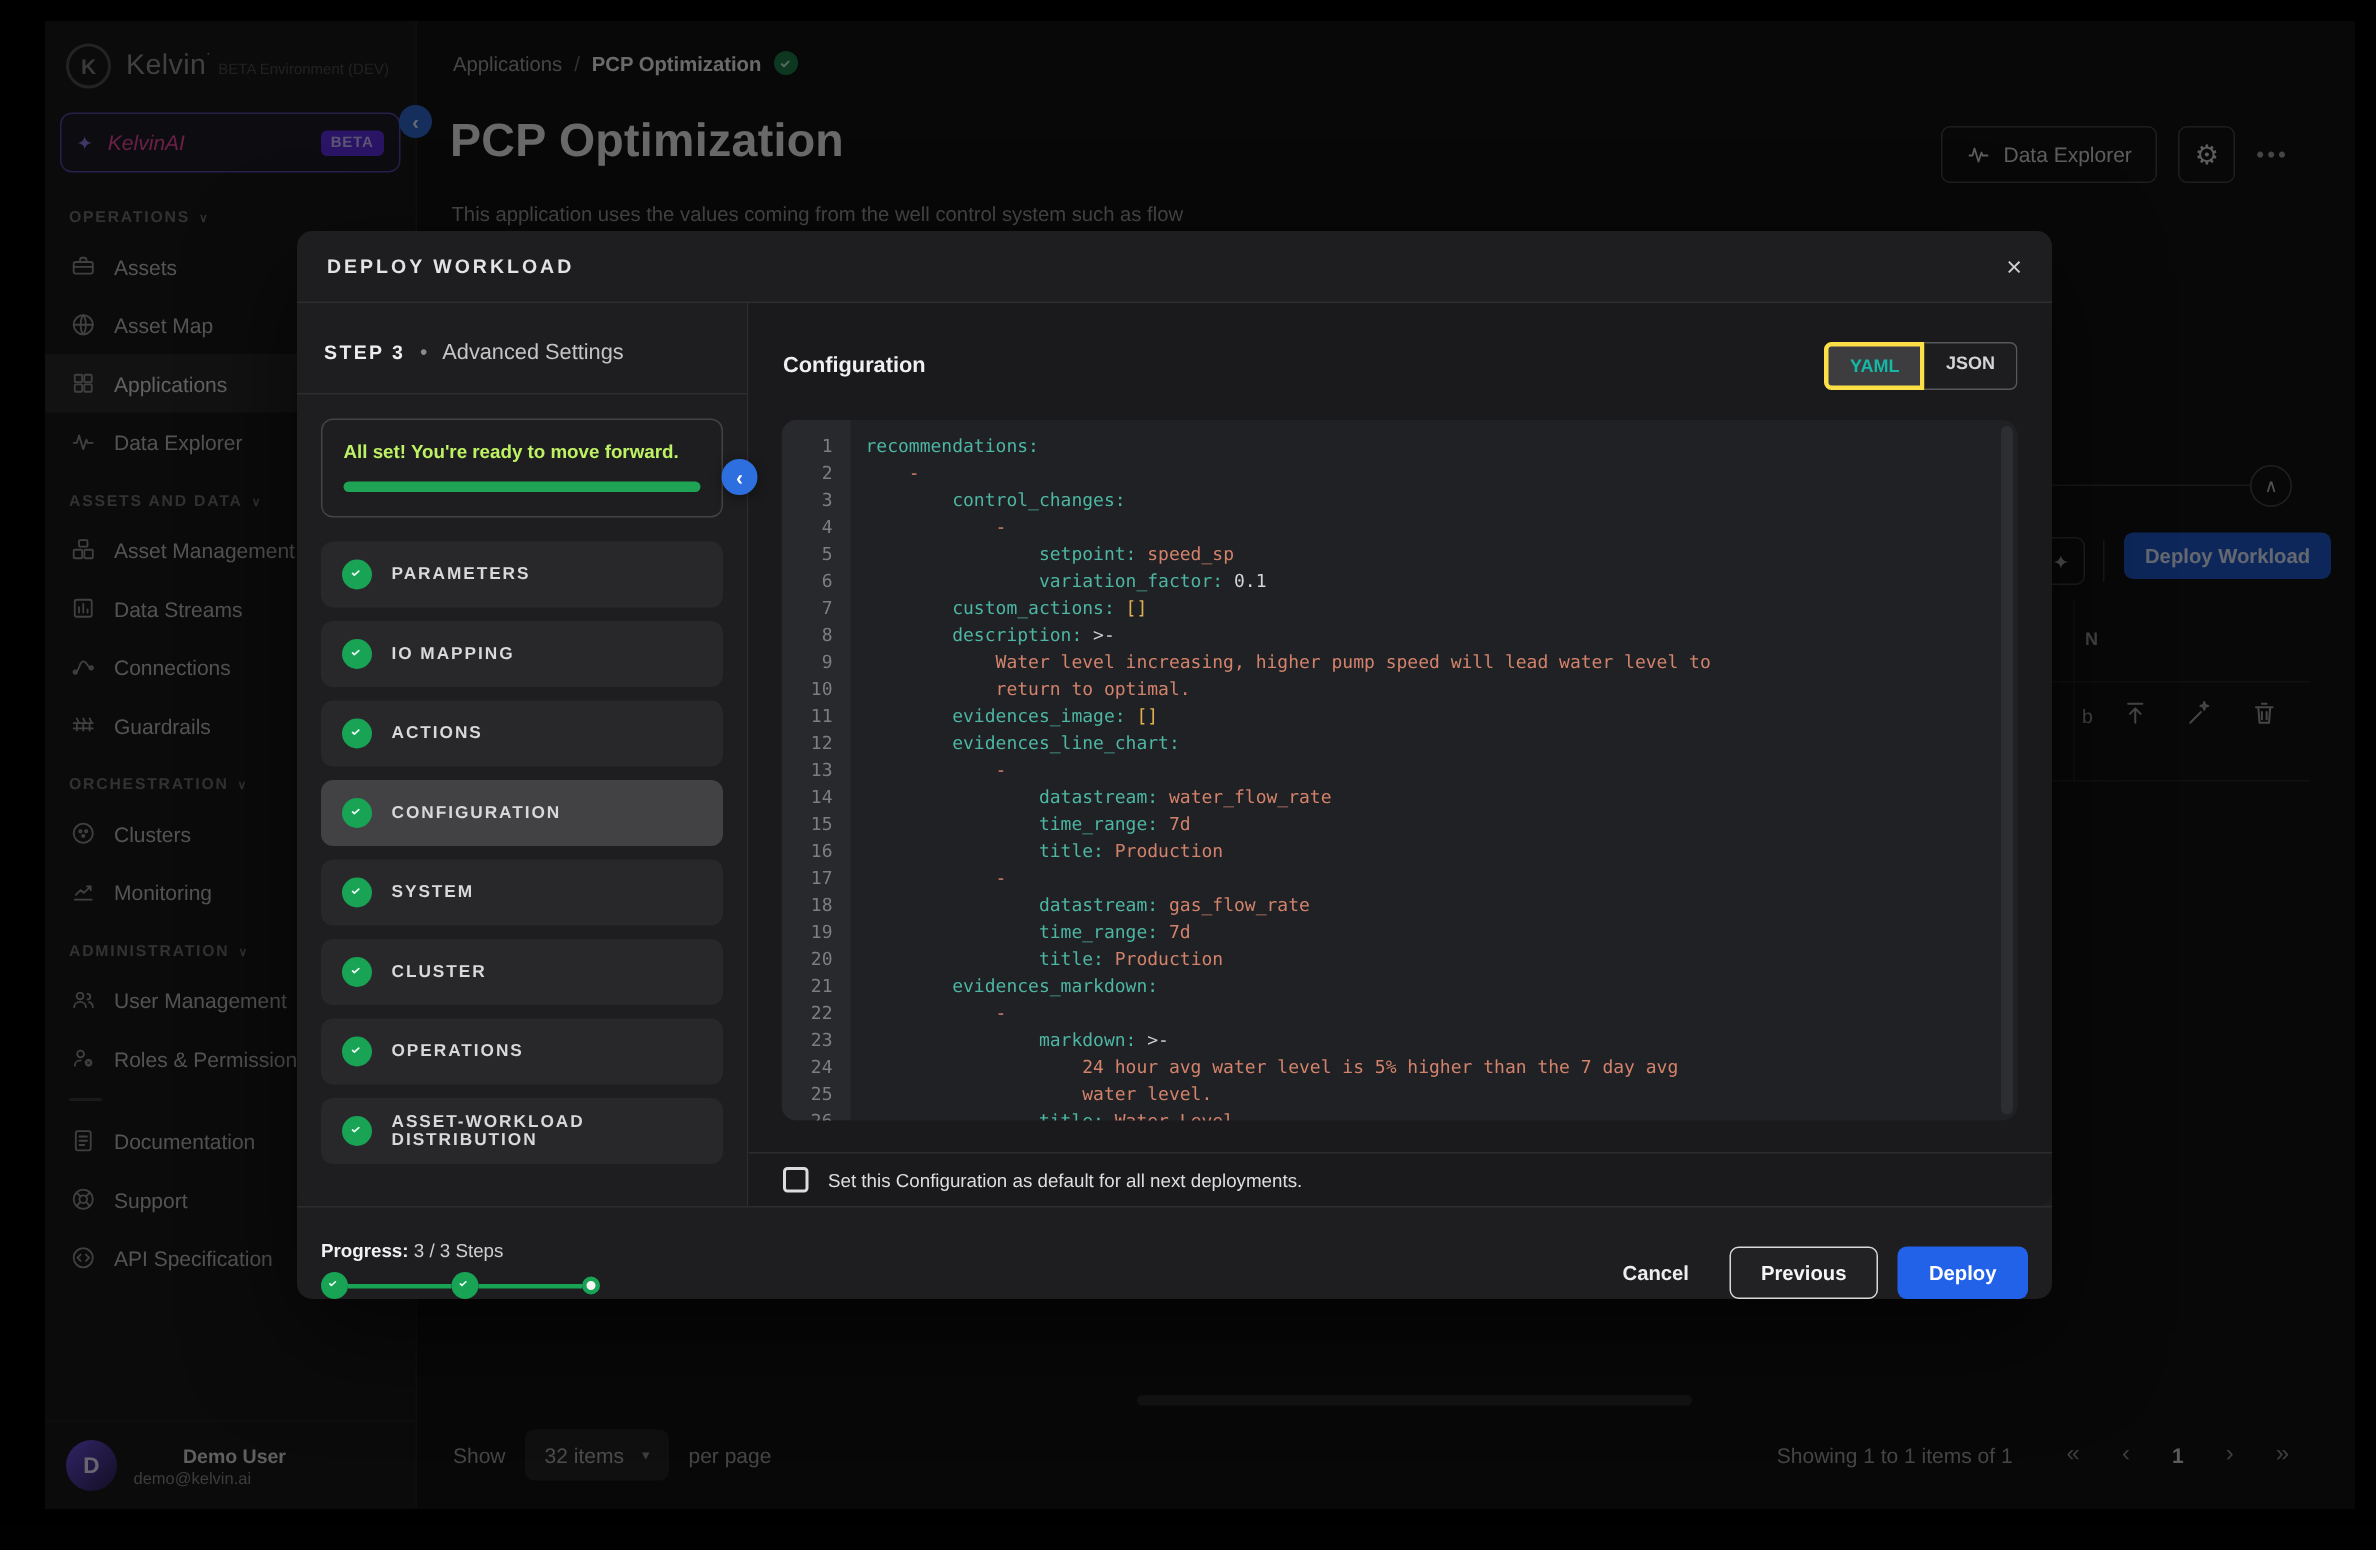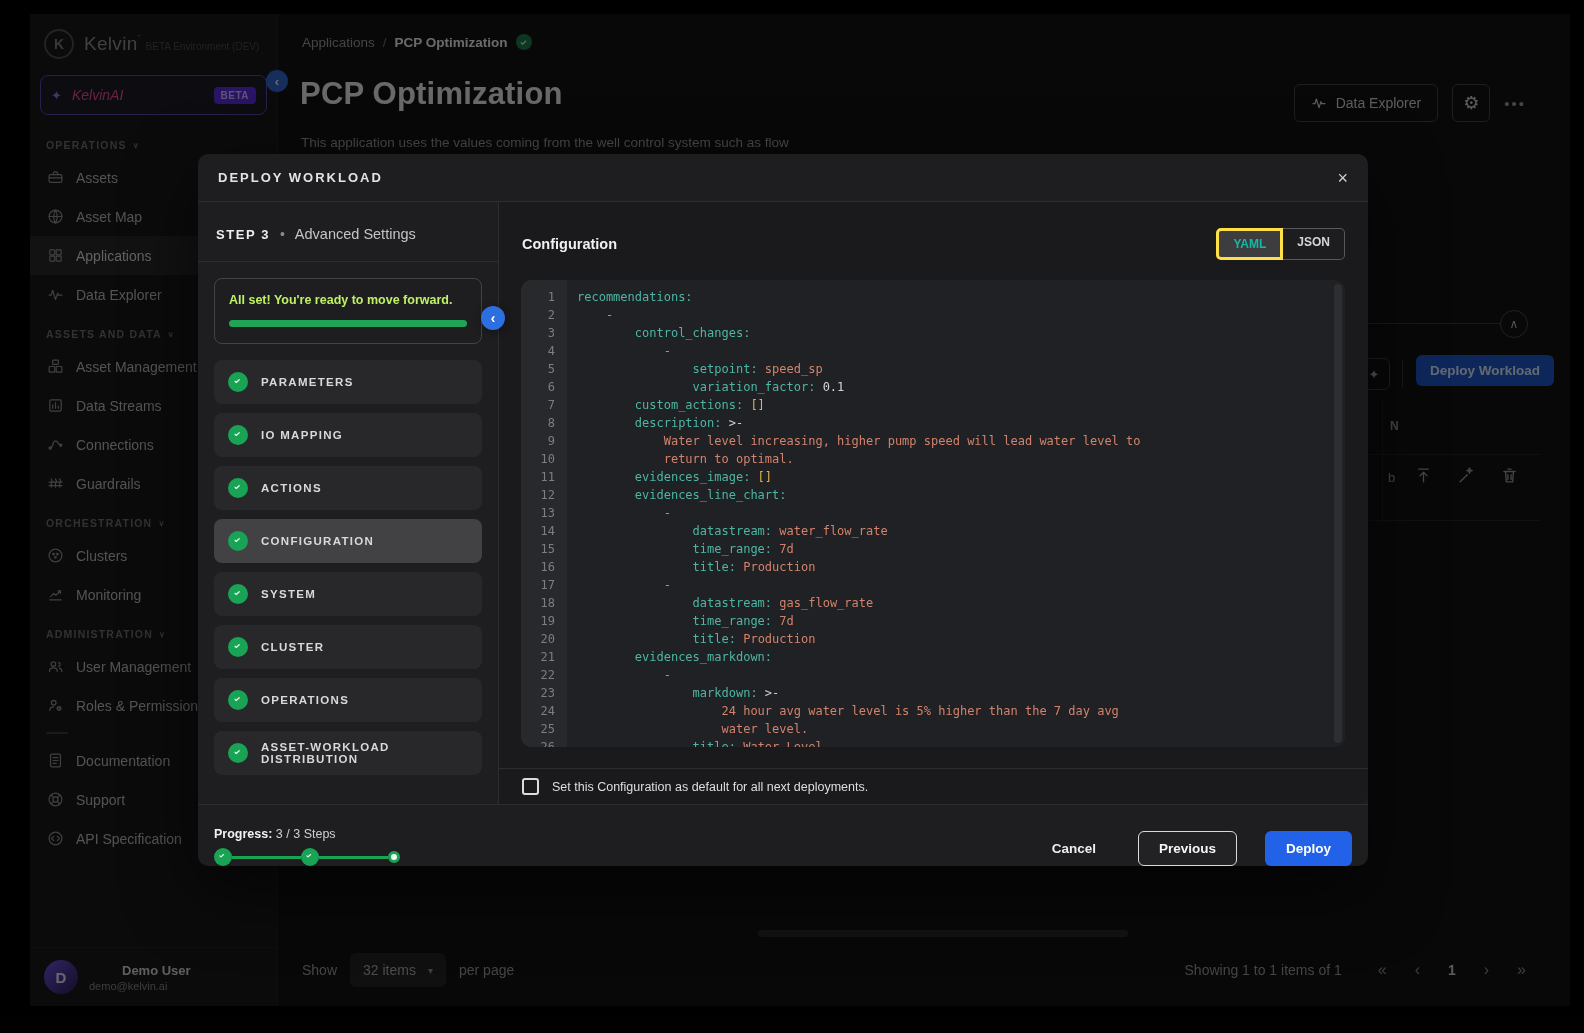--- a/index.html
+++ b/index.html
@@ -130,21 +130,21 @@
 
   .modal-footer { height:62px; flex:0 0 auto; border-top:1px solid #2d2d2f; display:flex; align-items:flex-end; padding:0 16px; }
   .progress-block { display:flex; flex-direction:column; }
   .progress-text { font-size:12.5px; color:#cfcfd1; }
   .progress-text b { color:#f2f2f4; }
   .stepper { display:flex; align-items:center; margin-top:7px; }
   .sp-node { width:18px; height:18px; border-radius:50%; background:#18a355; display:flex; align-items:center; justify-content:center; }
   .sp-node svg { width:10px; height:10px; stroke:#eafdf1; stroke-width:2.6; fill:none; stroke-linecap:round; stroke-linejoin:round; }
   .sp-line { width:69px; height:3px; background:#18a355; }
   .sp-current { width:12px; height:12px; border-radius:50%; background:#f5f5f5; border:3px solid #18a355; }
-  .footer-actions { margin-left:auto; display:flex; align-items:center; gap:28px; }
+  .footer-actions { margin-left:auto; display:flex; align-items:center; gap:13px; }
   .btn-cancel { color:#ededef; font-size:13.5px; font-weight:700; padding:9px 14px; cursor:pointer; }
   .btn-previous { border:1px solid #d9d9db; border-radius:6px; background:#222224; color:#f5f5f7; font-size:13.5px; font-weight:700; padding:9px 20px; cursor:pointer; }
   .btn-deploy { border-radius:6px; background:#2262e9; color:#ffffff; font-size:13.5px; font-weight:700; padding:10px 21px; cursor:pointer; }
 </style>
 </head>
 <body>
 
 <div class="screen">
   <div class="frame">
 

